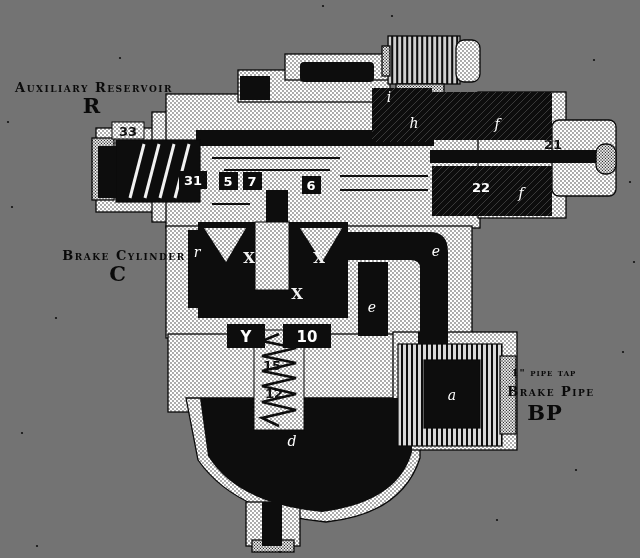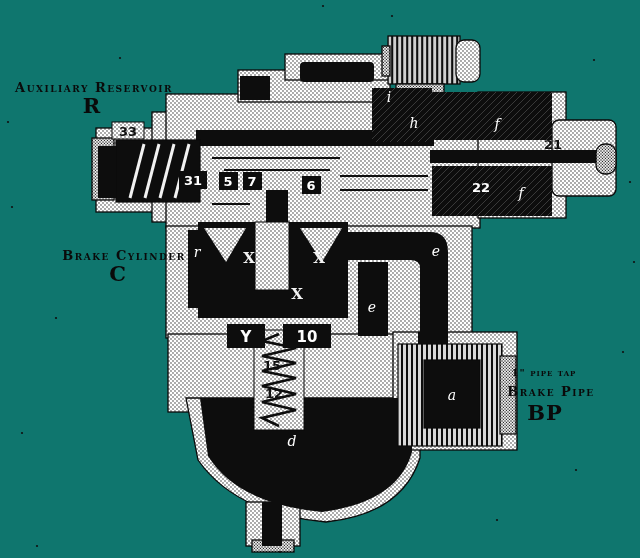--- a/index.html
+++ b/index.html
@@ -1,16 +1,16 @@
 <!DOCTYPE html>
 <html><head>
 <meta charset="utf-8">
 <style>
   html,body{margin:0;padding:0;background:#fff;width:640px;height:558px;overflow:hidden;}
-  .page{position:relative;width:640px;height:558px;background:#0f766e;}
+  .page{position:relative;width:640px;height:558px;background:#737373;}
   svg{display:block;}
   text{font-family:"DejaVu Serif","Liberation Serif",serif;}
   .cap-label{font-weight:bold;font-size:13px;font-variant:small-caps;letter-spacing:1.5px;fill:#0a0a0a;}
   .cap-label-sm{font-weight:bold;font-size:10px;font-variant:small-caps;letter-spacing:1px;fill:#0a0a0a;}
   .big-letter{font-weight:bold;font-size:21px;letter-spacing:1px;fill:#0a0a0a;}
   .port{font-style:italic;font-size:14px;fill:#ffffff;}
   .xmark{font-weight:bold;font-size:15px;fill:#f2f2f2;}
   .pnum-w{font-family:"DejaVu Sans","Liberation Sans",sans-serif;font-weight:bold;font-size:13px;fill:#ffffff;}
   .pnum-w-lg{font-family:"DejaVu Sans","Liberation Sans",sans-serif;font-weight:bold;font-size:15px;fill:#ffffff;}
   .pnum-d{font-family:"DejaVu Sans","Liberation Sans",sans-serif;font-weight:bold;font-size:13px;fill:#111111;}

